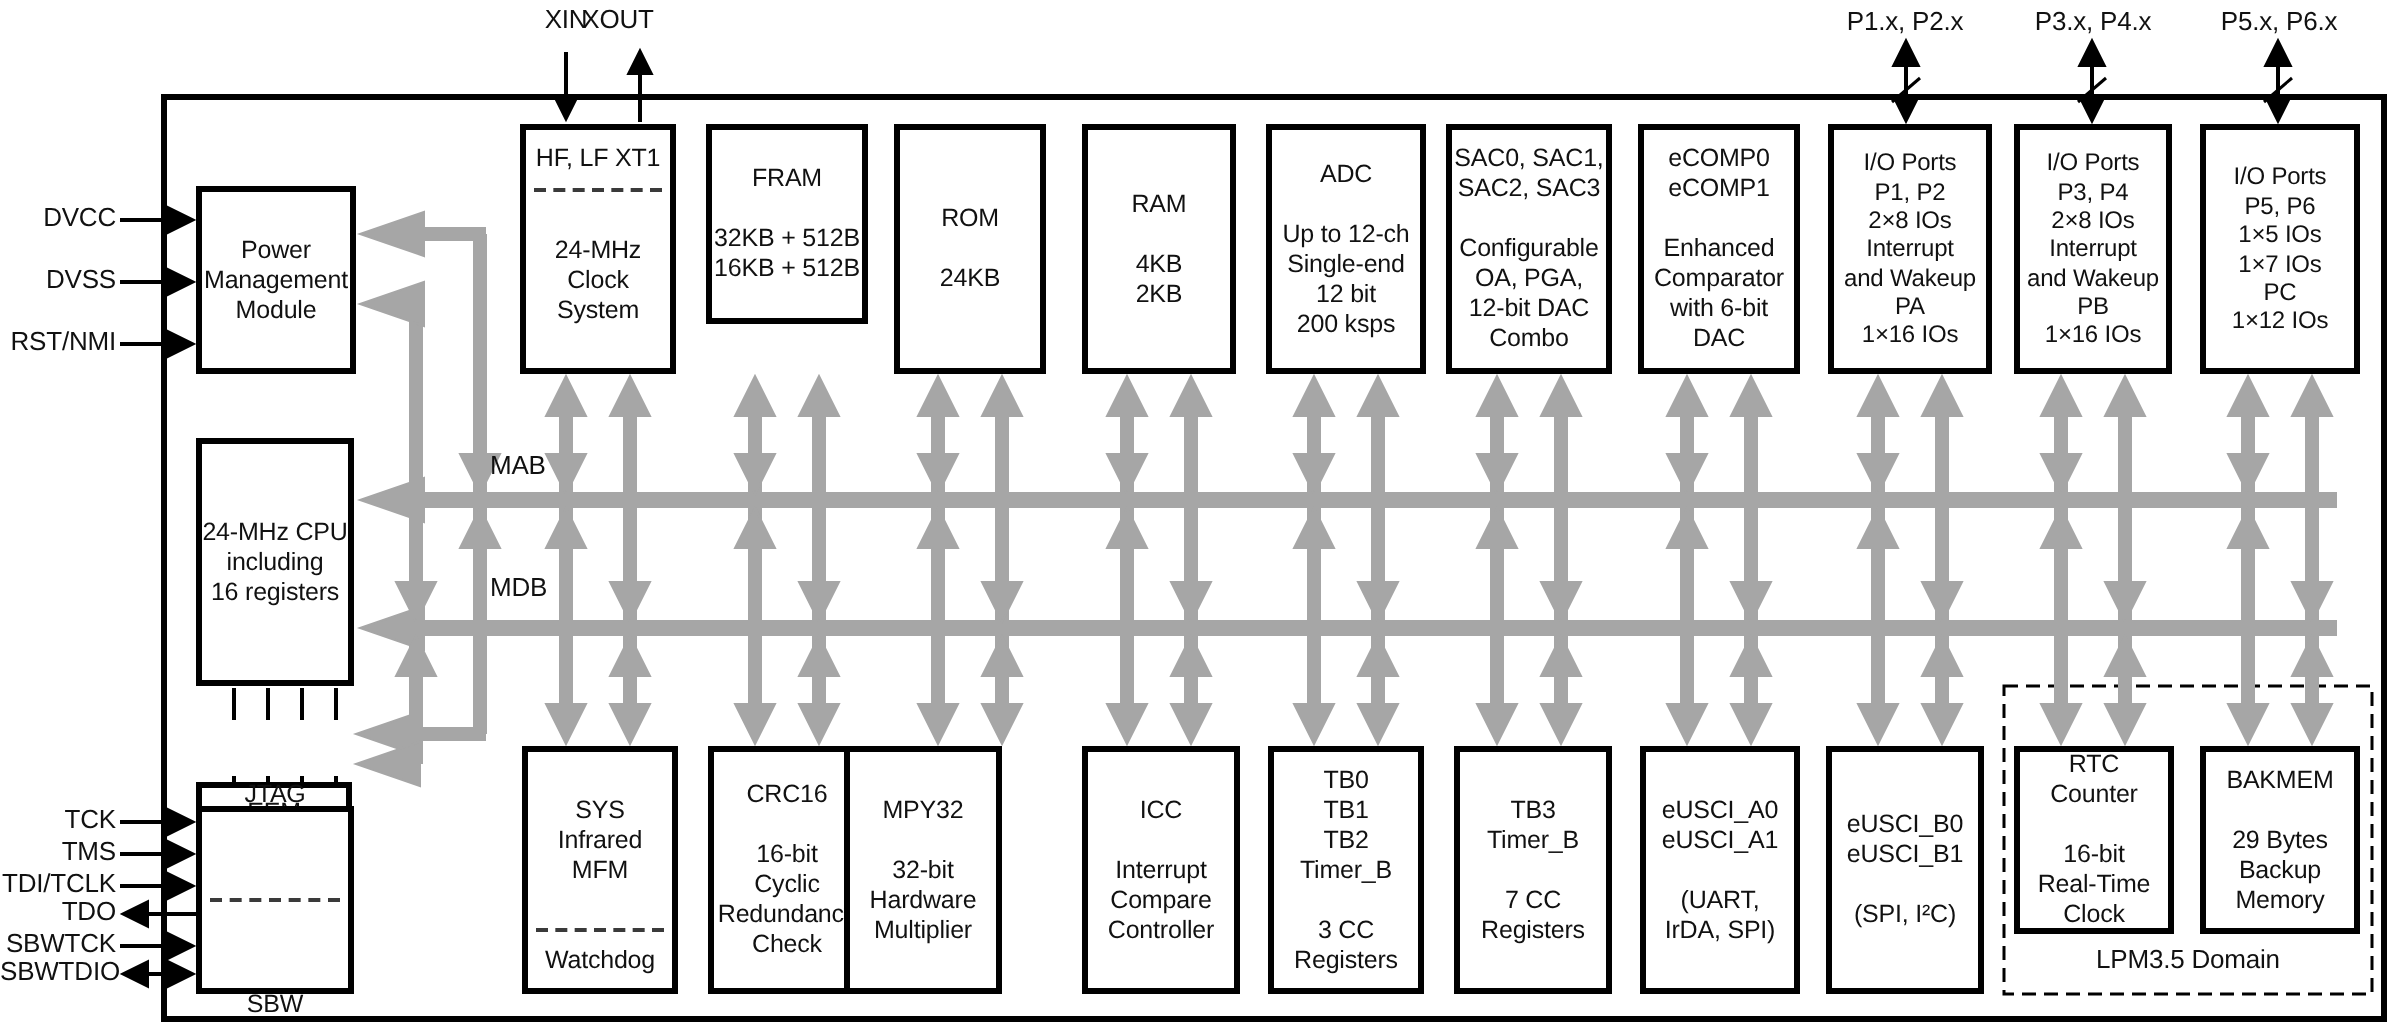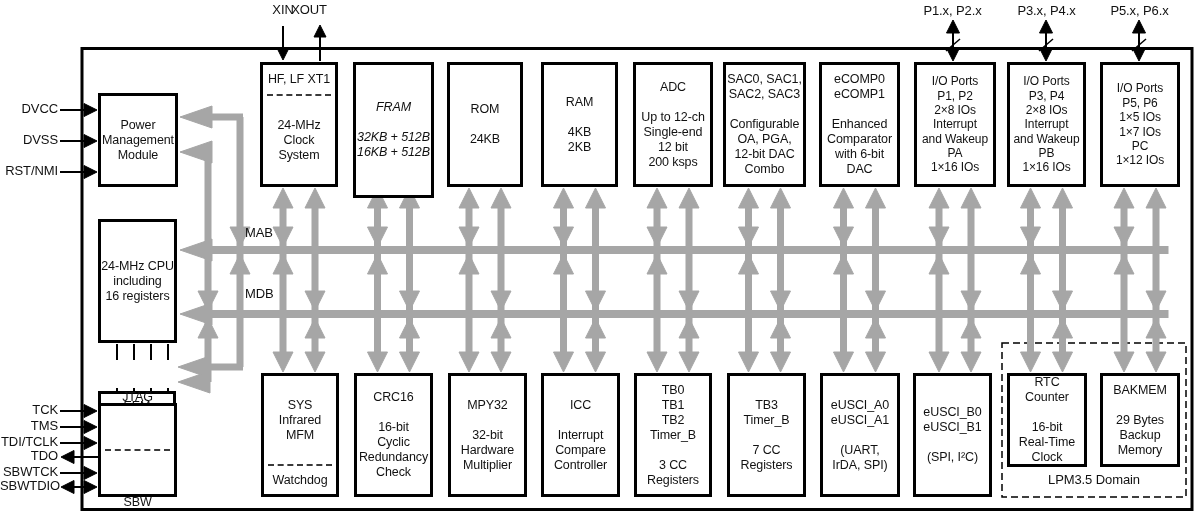--- a/index.html
+++ b/index.html
@@ -213,21 +213,21 @@
     <div class="sec grow">SBW</div>
   </div>
 
   <div class="blk col" style="left:260px;top:62px;width:78px;height:125px;">
     <div class="sec" style="height:29px;">HF, LF XT1</div>
     <div class="dash"></div>
     <div class="sec grow">24-MHz
 Clock
 System</div>
   </div>
-  <div class="blk" style="left:353px;top:62px;width:81px;height:136px;font-style:italic;">FRAM
+  <div class="blk" style="left:353px;top:62px;width:81px;height:100px;">FRAM
 
 32KB + 512B
 16KB + 512B</div>
   <div class="blk" style="left:447px;top:62px;width:76px;height:125px;">ROM
 
 24KB</div>
   <div class="blk" style="left:541px;top:62px;width:77px;height:125px;">RAM
 
 4KB
 2KB</div>
@@ -278,21 +278,21 @@
 MFM</div>
     <div class="dash"></div>
     <div class="sec" style="height:28px;">Watchdog</div>
   </div>
   <div class="blk" style="left:354px;top:373px;width:79px;height:124px;">CRC16
 
 16-bit
 Cyclic
 Redundancy
 Check</div>
-  <div class="blk" style="left:448px;top:373px;width:79px;height:124px;">MPY32
+  <div class="blk" style="left:422px;top:373px;width:79px;height:124px;">MPY32
 
 32-bit
 Hardware
 Multiplier</div>
   <div class="blk" style="left:541px;top:373px;width:79px;height:124px;">ICC
 
 Interrupt
 Compare
 Controller</div>
   <div class="blk" style="left:634px;top:373px;width:78px;height:124px;">TB0

